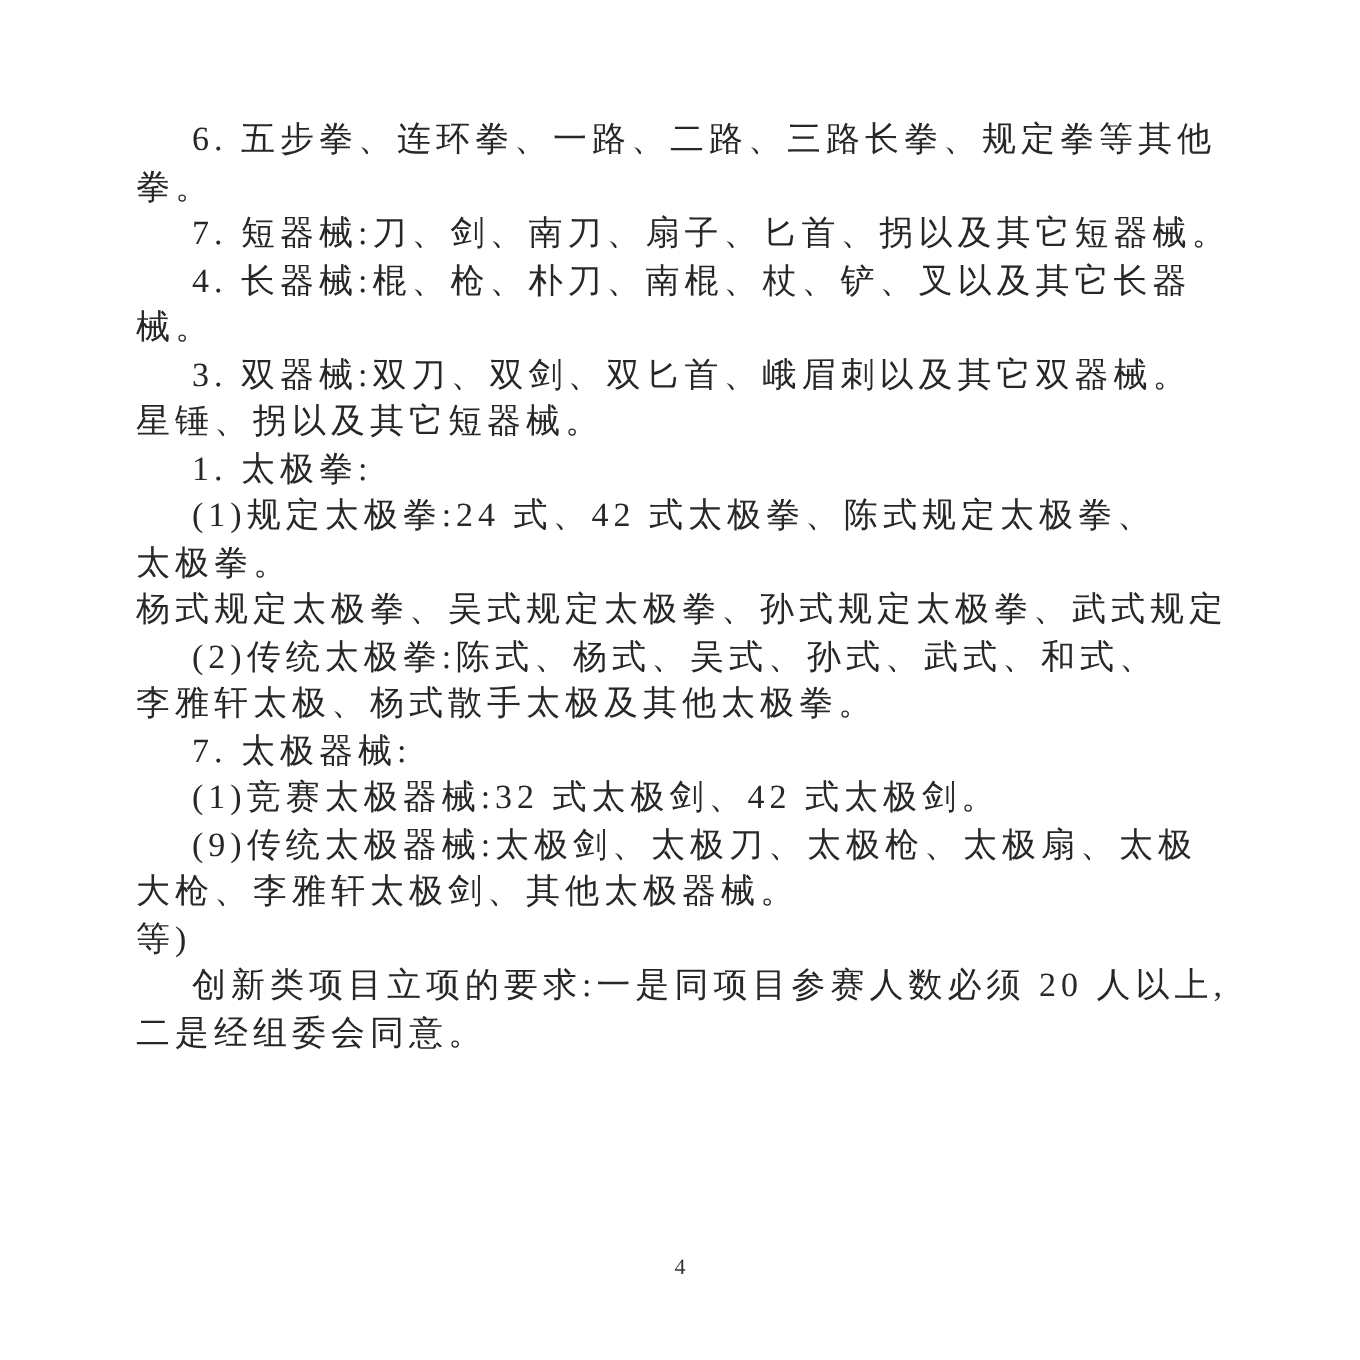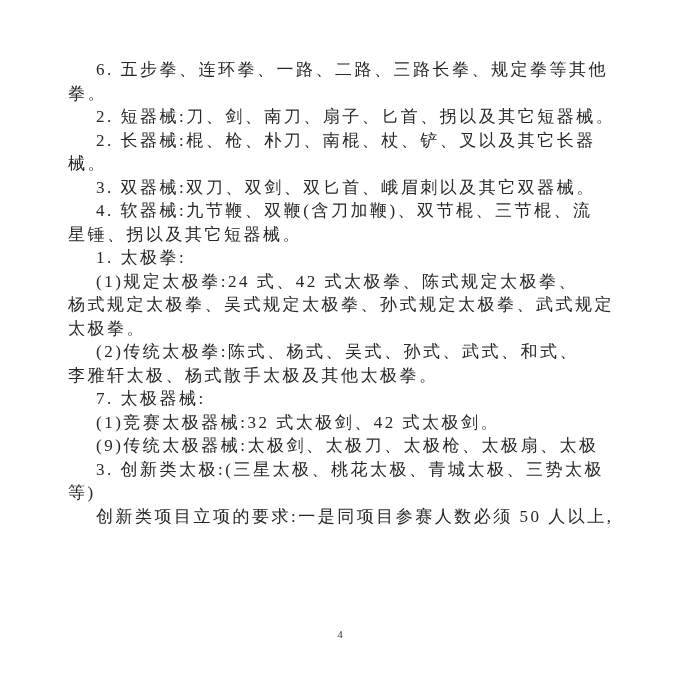--- a/index.html
+++ b/index.html
@@ -54,35 +54,35 @@
     font-family: "Liberation Serif", "DejaVu Serif", serif;
   }
 </style>
 </head>
 <body>
 
 <div class="page">
   <div class="doc-body">
     <div class="ln ind">6. 五步拳、连环拳、一路、二路、三路长拳、规定拳等其他</div>
     <div class="ln">拳。</div>
-    <div class="ln ind">2. 短器械:刀、剑、南刀、扇子、匕首、拐以及其它短器械。</div>
-    <div class="ln ind">2. 长器械:棍、枪、朴刀、南棍、杖、铲、叉以及其它长器</div>
+    <div class="ln ind">7. 短器械:刀、剑、南刀、扇子、匕首、拐以及其它短器械。</div>
+    <div class="ln ind">4. 长器械:棍、枪、朴刀、南棍、杖、铲、叉以及其它长器</div>
     <div class="ln">械。</div>
     <div class="ln ind">3. 双器械:双刀、双剑、双匕首、峨眉刺以及其它双器械。</div>
-    <div class="ln ind">4. 软器械:九节鞭、双鞭(含刀加鞭)、双节棍、三节棍、流</div>
     <div class="ln">星锤、拐以及其它短器械。</div>
     <div class="ln ind">1. 太极拳:</div>
     <div class="ln ind">(1)规定太极拳:24 式、42 式太极拳、陈式规定太极拳、</div>
+    <div class="ln">太极拳。</div>
     <div class="ln">杨式规定太极拳、吴式规定太极拳、孙式规定太极拳、武式规定</div>
-    <div class="ln">太极拳。</div>
     <div class="ln ind">(2)传统太极拳:陈式、杨式、吴式、孙式、武式、和式、</div>
     <div class="ln">李雅轩太极、杨式散手太极及其他太极拳。</div>
     <div class="ln ind">7. 太极器械:</div>
     <div class="ln ind">(1)竞赛太极器械:32 式太极剑、42 式太极剑。</div>
     <div class="ln ind">(9)传统太极器械:太极剑、太极刀、太极枪、太极扇、太极</div>
-    <div class="ln ind">3. 创新类太极:(三星太极、桃花太极、青城太极、三势太极</div>
+    <div class="ln">大枪、李雅轩太极剑、其他太极器械。</div>
     <div class="ln">等)</div>
-    <div class="ln ind">创新类项目立项的要求:一是同项目参赛人数必须 50 人以上,</div>
+    <div class="ln ind">创新类项目立项的要求:一是同项目参赛人数必须 20 人以上,</div>
+    <div class="ln">二是经组委会同意。</div>
   </div>
   <div class="page-footer">
     <span class="pagenum">4</span>
   </div>
 </div>
 
 </body></html>

